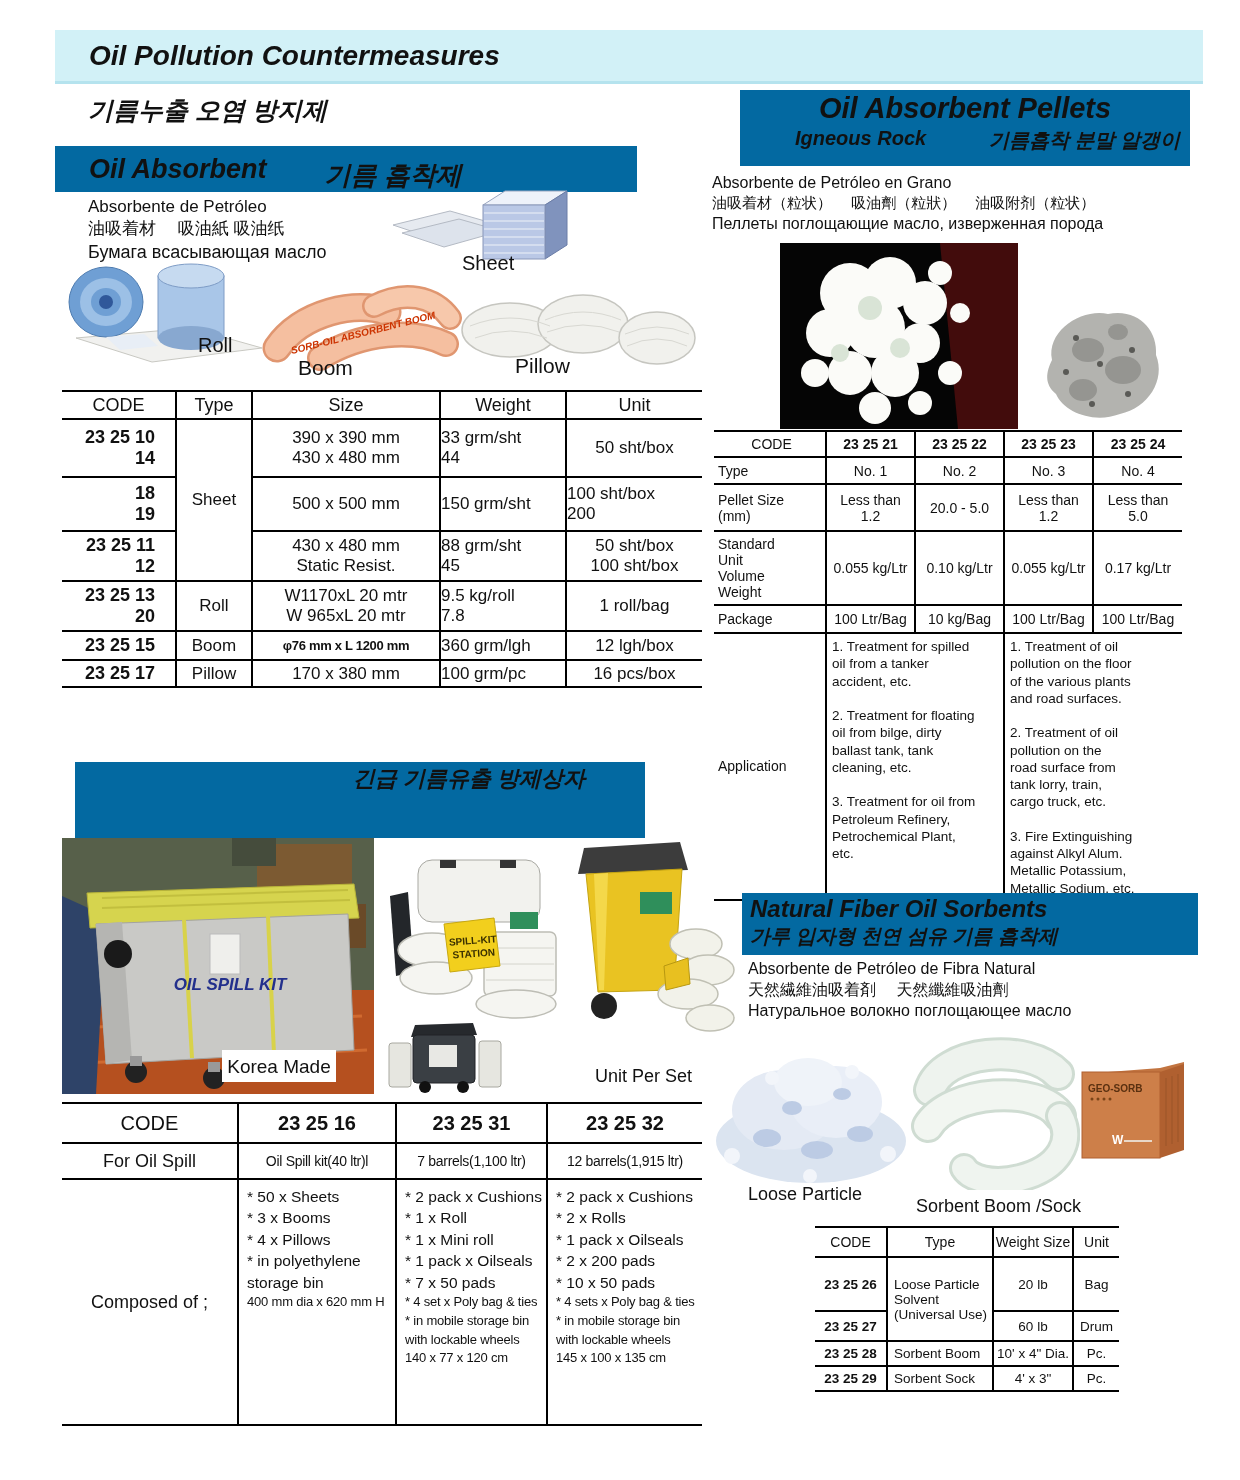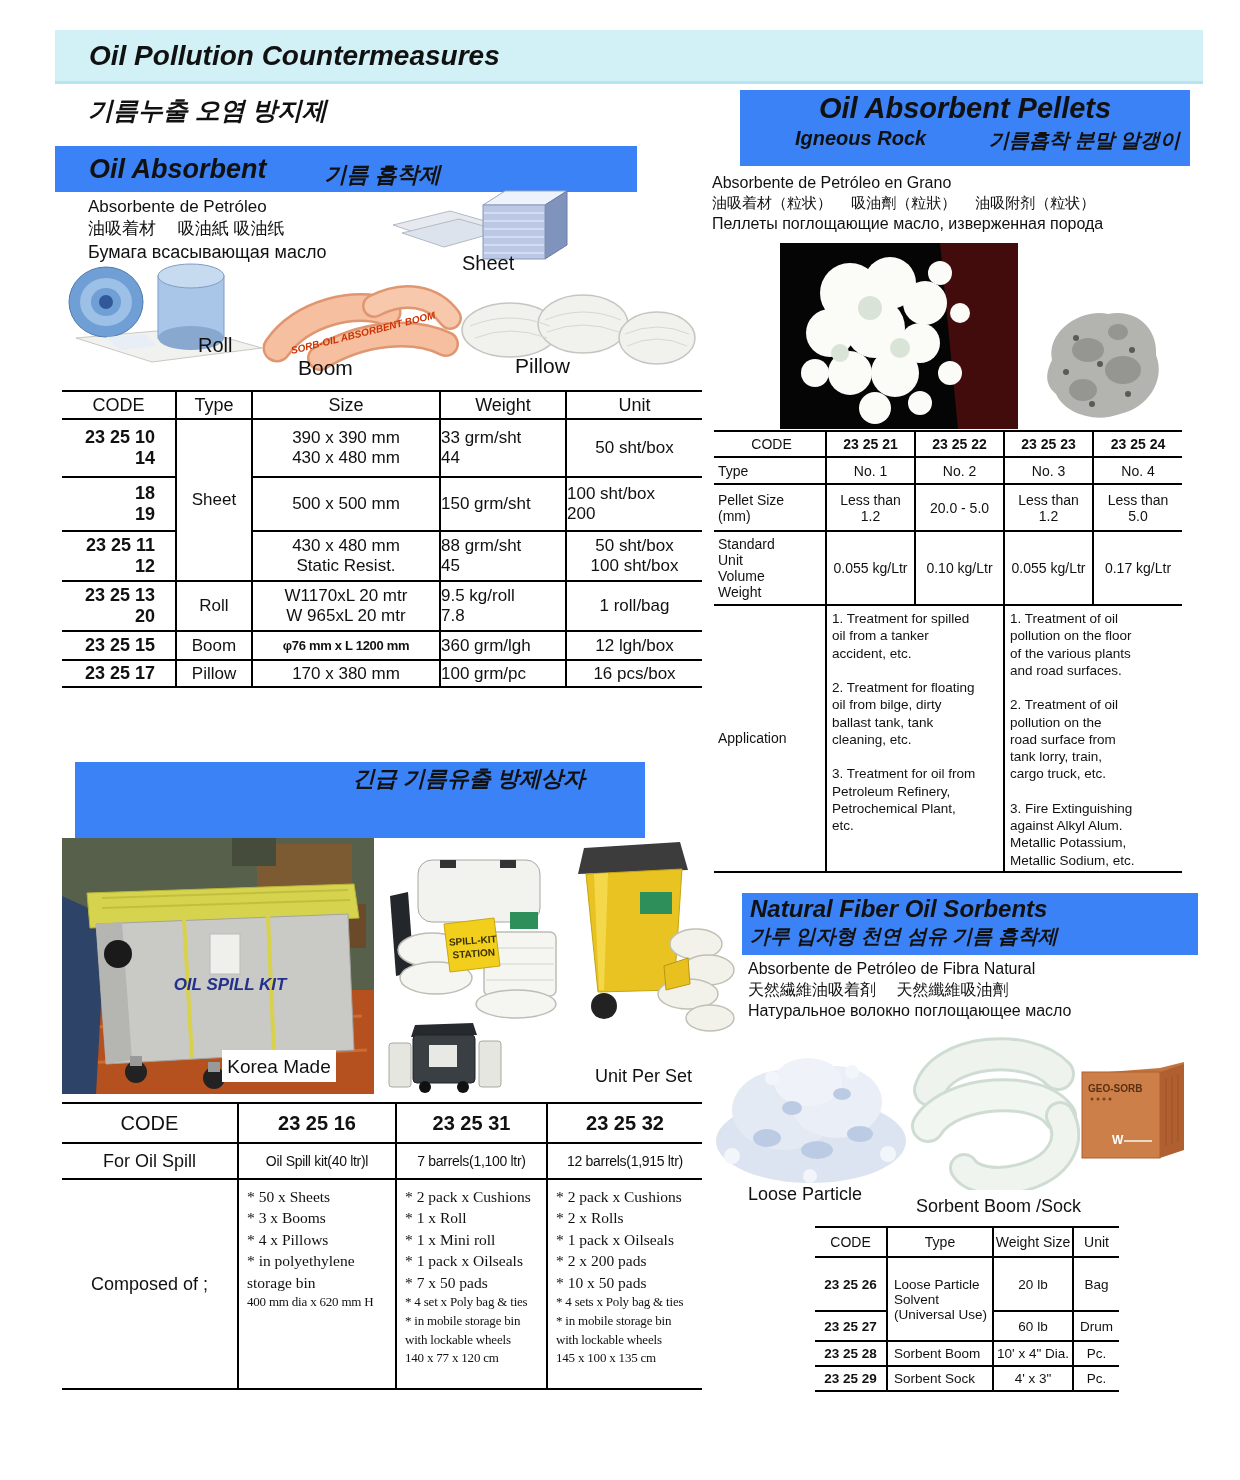--- a/index.html
+++ b/index.html
@@ -7,24 +7,24 @@
   .page { position:relative; width:1240px; height:1480px; background:#fff; overflow:hidden; }
   .abs { position:absolute; }
   .pre { white-space:pre-line; }
   .bi { font-weight:bold; font-style:italic; }
 
   
   .top-banner { left:55px; top:30px; width:1148px; height:54px; background:#d2f1f7; border-bottom:3px solid #b5e3ee; }
   .top-banner .t1 { position:absolute; left:34px; top:10px; font-size:28px; }
   .top-kr { left:88px; top:94px; font-size:25px; }
 
-  .greenbar { background:#3b82f6; }
+  .greenbar { background:#0369a1; }
   .bar-absorbent { left:55px; top:146px; width:582px; height:46px; display:flex; align-items:center; }
   .bar-absorbent .bt { font-size:27px; margin-left:34px; }
-  .bar-absorbent .bk { font-size:22px; margin-left:58px;margin-top:12px; }
+  .bar-absorbent .bk { font-size:26px; margin-left:58px;margin-top:12px; }
 
   .bar-emergency { left:75px; top:762px; width:570px; height:76px; padding:2px 12px; }
   .bar-emergency .l1 { font-size:27px; line-height:1.25; }
   .bar-emergency .l2 { font-size:22px; text-align:right; padding-right:48px; }
 
   .bar-pellets { left:740px; top:90px; width:450px; height:76px; padding-top:3px; }
   .bar-pellets .l1 { font-size:29px; text-align:center; line-height:1.1; }
   .bar-pellets .l2 { display:flex; font-size:20px; padding:2px 10px 0 55px; }
   .bar-pellets .l2 .kr { margin-left:auto; }
 
@@ -54,21 +54,21 @@
   .tbl-absorbent td.wt { text-align:left; }
   .tbl-absorbent td.cond { font-size:13px; font-weight:bold; letter-spacing:-0.3px; }
 
   
   .tbl-emergency { left:62px; top:1102px; width:640px; }
   .tbl-emergency td { text-align:center; }
   .tbl-emergency tr.hdr td { height:40px; font-size:20px; }
   .tbl-emergency tr.hdr td.codeval { font-weight:bold; }
   .tbl-emergency tr.r2 td { height:36px; font-size:18px; }
   .tbl-emergency tr.r2 td.kit { font-size:14px; letter-spacing:-0.3px; }
-  .tbl-emergency td.comp { text-align:left; vertical-align:top; padding:6px 4px 4px 8px; height:210px;font-family:Liberation Serif, serif; }
+  .tbl-emergency td.comp { text-align:left; vertical-align:top; padding:6px 4px 4px 8px; height:246px; }
   .tbl-emergency td.complabel { font-size:18px; }
   .tbl-emergency .main { font-size:15.5px; line-height:1.38; }
   .tbl-emergency .fine { font-size:13px; line-height:1.45; letter-spacing:-0.2px; }
 
   
   .tbl-pellets { left:714px; top:430px; width:468px; font-size:14px; }
   .tbl-pellets td { text-align:center; }
   .tbl-pellets td.lbl { text-align:left; padding-left:4px; }
   .tbl-pellets tr.r-code td { height:26px; }
   .tbl-pellets tr.r-code td.v { font-weight:bold; }
@@ -478,20 +478,27 @@
     <tr class="r-wt">
       <td class="lbl pre">Standard
 Unit
 Volume
 Weight</td>
       <td>0.055 kg/Ltr</td>
       <td>0.10 kg/Ltr</td>
       <td>0.055 kg/Ltr</td>
       <td>0.17 kg/Ltr</td>
     </tr>
+    <tr class="r-pack">
+      <td class="lbl">Package</td>
+      <td>100 Ltr/Bag</td>
+      <td>10 kg/Bag</td>
+      <td>100 Ltr/Bag</td>
+      <td>100 Ltr/Bag</td>
+    </tr>
     <tr>
       <td class="lbl">Application</td>
       <td class="app pre" colspan="2">1. Treatment for spilled
     oil from a tanker
     accident, etc.
 
 2. Treatment for floating
     oil from bilge, dirty
     ballast tank, tank
     cleaning, etc.

